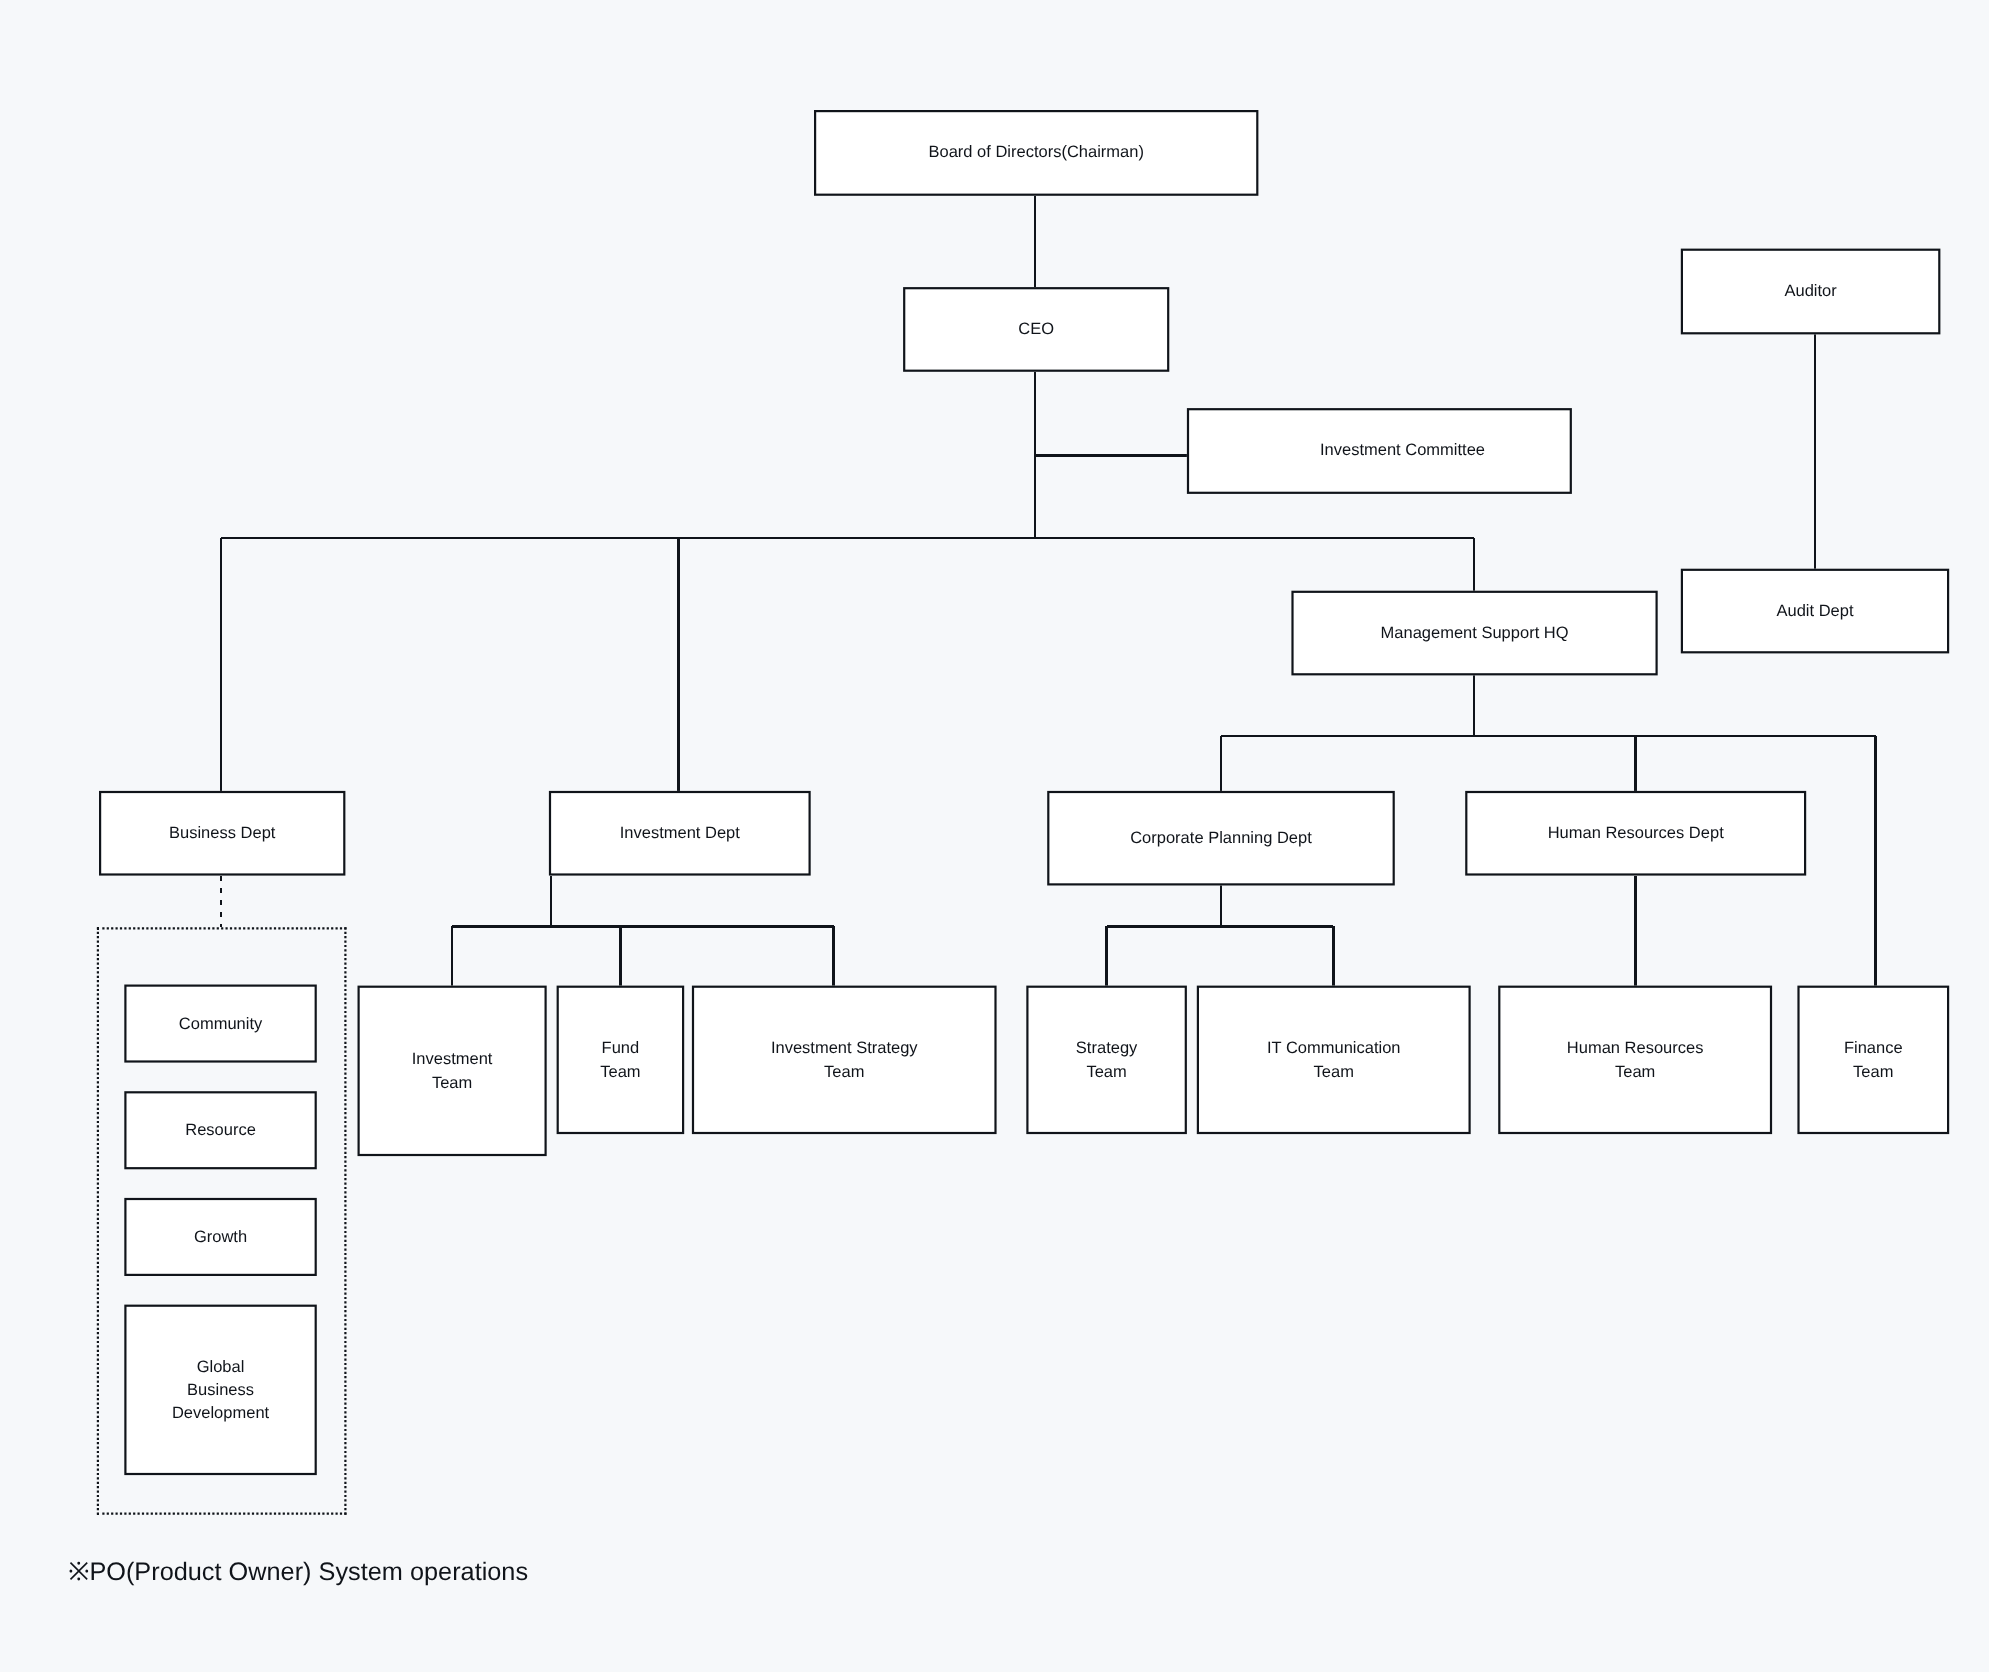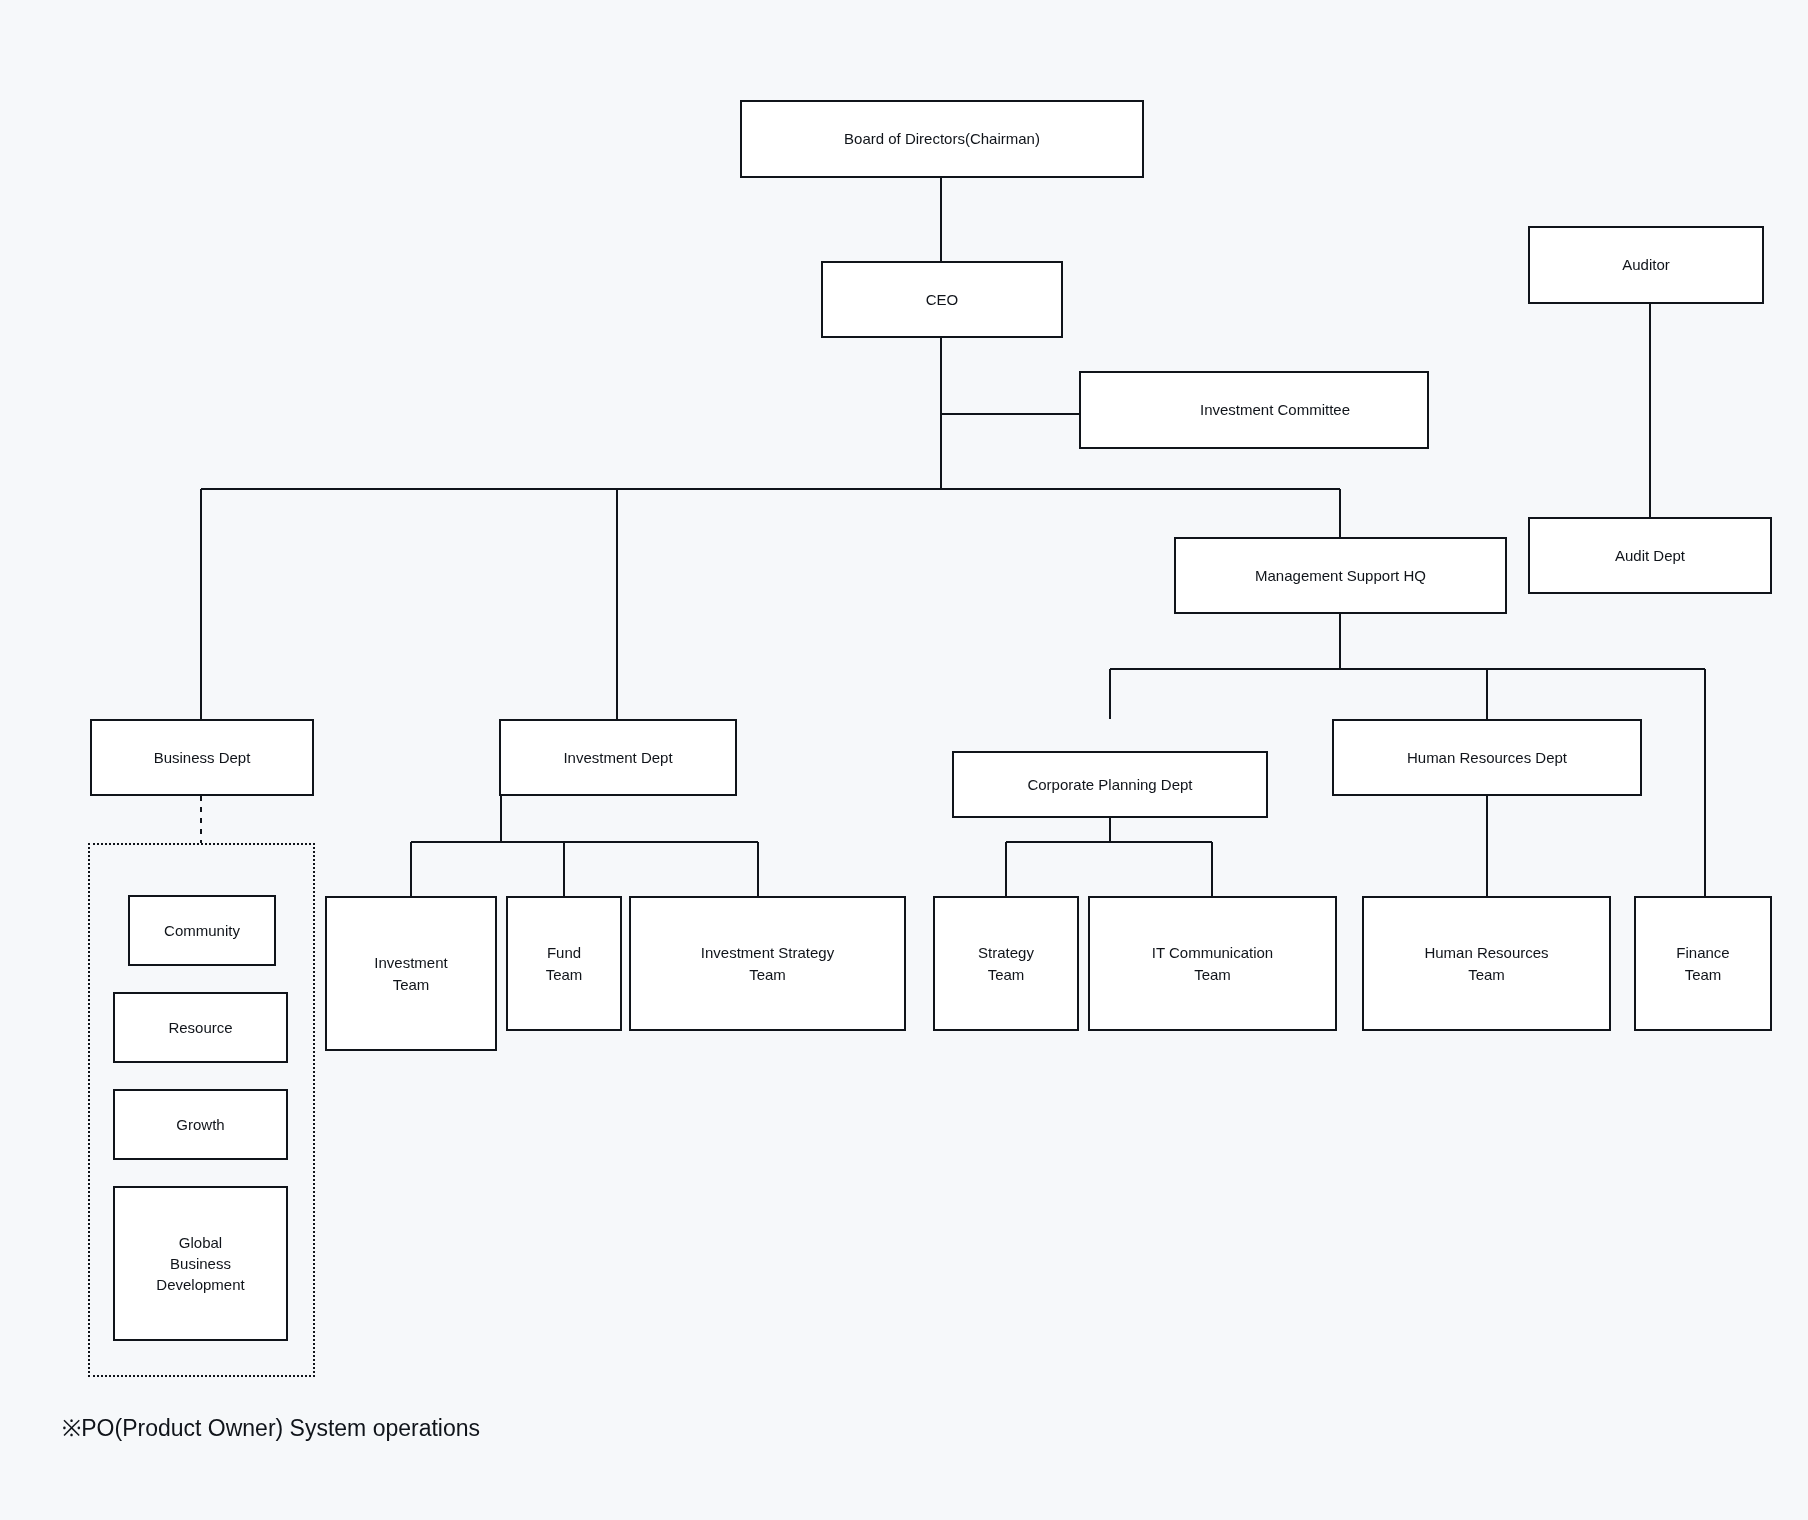--- a/index.html
+++ b/index.html
@@ -131,21 +131,21 @@
   </div>
 
   <div class="node" style="left:90px; top:719px; width:224px; height:77px;">
     <span class="node-label">Business Dept</span>
   </div>
 
   <div class="node" style="left:499px; top:719px; width:238px; height:77px;">
     <span class="node-label">Investment Dept</span>
   </div>
 
-  <div class="node" style="left:952px; top:719px; width:316px; height:67px;margin-top:32px;">
+  <div class="node" style="left:952px; top:719px; width:316px; height:86px;">
     <span class="node-label">Corporate Planning Dept</span>
   </div>
 
   <div class="node" style="left:1332px; top:719px; width:310px; height:77px;justify-content:center;">
     <span class="node-label">Human Resources Dept</span>
   </div>
 
   <div class="node" style="left:325px; top:896px; width:172px; height:155px;">
     <span class="node-label">Investment
 Team</span>
@@ -174,21 +174,21 @@
   <div class="node" style="left:1362px; top:896px; width:249px; height:135px;">
     <span class="node-label">Human Resources
 Team</span>
   </div>
 
   <div class="node" style="left:1634px; top:896px; width:138px; height:135px;">
     <span class="node-label">Finance
 Team</span>
   </div>
 
-  <div class="node" style="left:113px; top:895px; width:148px; height:71px;margin-left:15px;">
+  <div class="node" style="left:113px; top:895px; width:175px; height:71px;">
     <span class="node-label">Community</span>
   </div>
 
   <div class="node" style="left:113px; top:992px; width:175px; height:71px;">
     <span class="node-label">Resource</span>
   </div>
 
   <div class="node" style="left:113px; top:1089px; width:175px; height:71px;">
     <span class="node-label">Growth</span>
   </div>

